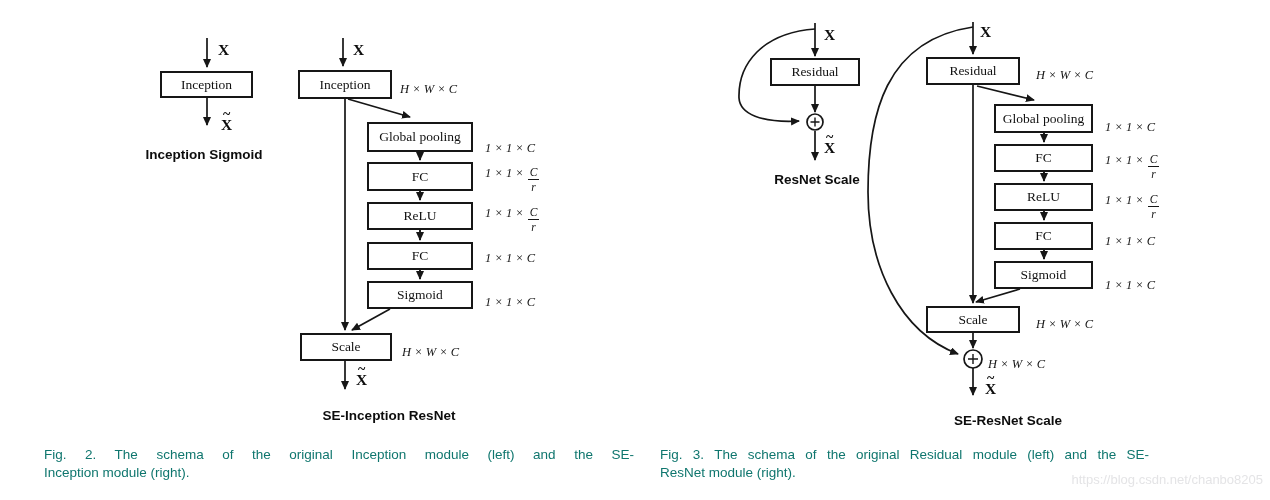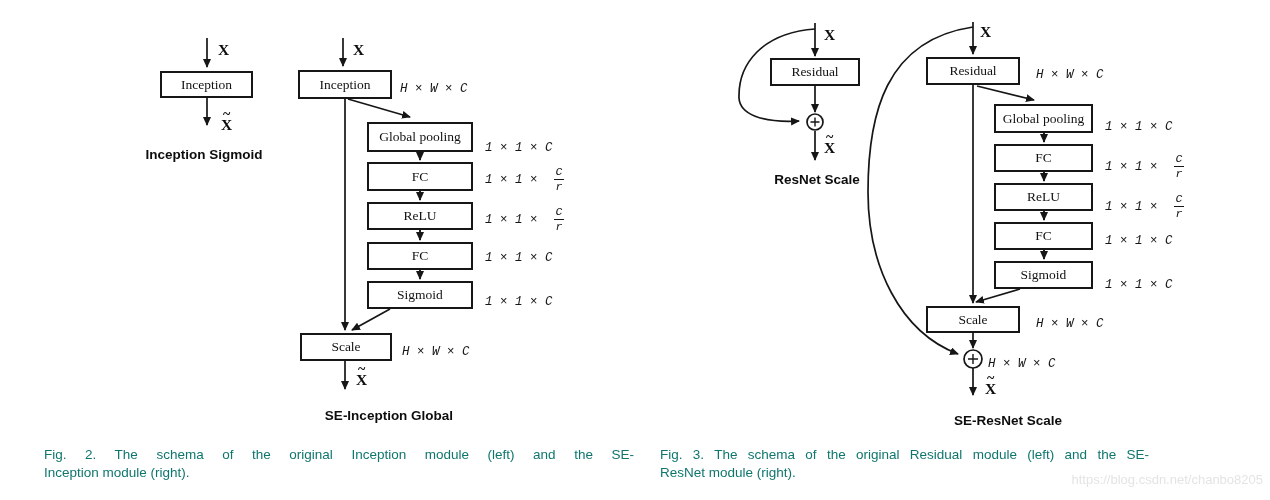--- a/index.html
+++ b/index.html
@@ -2,23 +2,23 @@
 <html><head>
 <meta charset="utf-8">
 <style>
   html,body{margin:0;padding:0;background:#fff;}
   .page{position:relative;width:1270px;height:500px;background:#ffffff;overflow:hidden;
         font-family:"Liberation Sans",sans-serif;}
   svg.wires{position:absolute;left:0;top:0;width:1270px;height:500px;}
   .box{position:absolute;box-sizing:border-box;border:2px solid #161616;background:#fff;
        display:flex;align-items:center;justify-content:center;
        font-family:"Liberation Serif",serif;font-size:13.5px;color:#111;white-space:nowrap;}
-  .dim{position:absolute;font-family:Liberation Mono, monospace;font-style:italic;
+  .dim{position:absolute;font-family:Liberation Serif, serif;font-style:italic;
        font-size:12.5px;color:#161616;white-space:nowrap;}
-  .dimfrac{display:flex;align-items:center;gap:16px;}
+  .dimfrac{display:flex;align-items:flex-start;gap:4px;}
   .frac{display:inline-flex;flex-direction:column;align-items:center;line-height:1.05;font-size:11.5px;}
   .frac .num{border-bottom:1.3px solid #161616;padding:0 2px 1px;}
   .frac .den{padding-top:1px;}
   .xlbl{position:absolute;font-family:"Liberation Serif",serif;font-weight:bold;
         font-size:15.5px;color:#0d0d0d;line-height:1;}
   .xt .tilde{position:absolute;top:-9px;left:50%;transform:translateX(-50%);
         font-size:14px;line-height:1;}
   .module{position:absolute;transform:translateX(-50%);font-weight:bold;font-size:13.5px;
         color:#0d0d0d;white-space:nowrap;font-family:"Liberation Sans",sans-serif;}
   .caption{position:absolute;font-size:13.5px;line-height:17.5px;color:#0f766e;}
@@ -135,21 +135,21 @@
     <span>Sigmoid</span>
   </div>
   <span class="dim" style="left:485px;top:295px">1 × 1 × C</span>
 
   <div class="box" style="left:300px;top:333px;width:92px;height:28px">
     <span>Scale</span>
   </div>
   <span class="dim" style="left:402px;top:345px">H × W × C</span>
 
   <span class="xlbl xt" style="left:356px;top:372px"><span class="tilde">~</span><span>X</span></span>
-  <div class="module" style="left:389px;top:408px">SE-Inception Global</div>
+  <div class="module" style="left:389px;top:408px">SE-Inception ResNet</div>
 
   <span class="xlbl" style="left:824px;top:27px">X</span>
   <div class="box" style="left:770px;top:58px;width:90px;height:28px">
     <span>Residual</span>
   </div>
   <span class="xlbl xt" style="left:824px;top:140px"><span class="tilde">~</span><span>X</span></span>
   <div class="module" style="left:817px;top:172px">ResNet Scale</div>
 
   <span class="xlbl" style="left:980px;top:24px">X</span>
   <div class="box" style="left:926px;top:57px;width:94px;height:28px">

